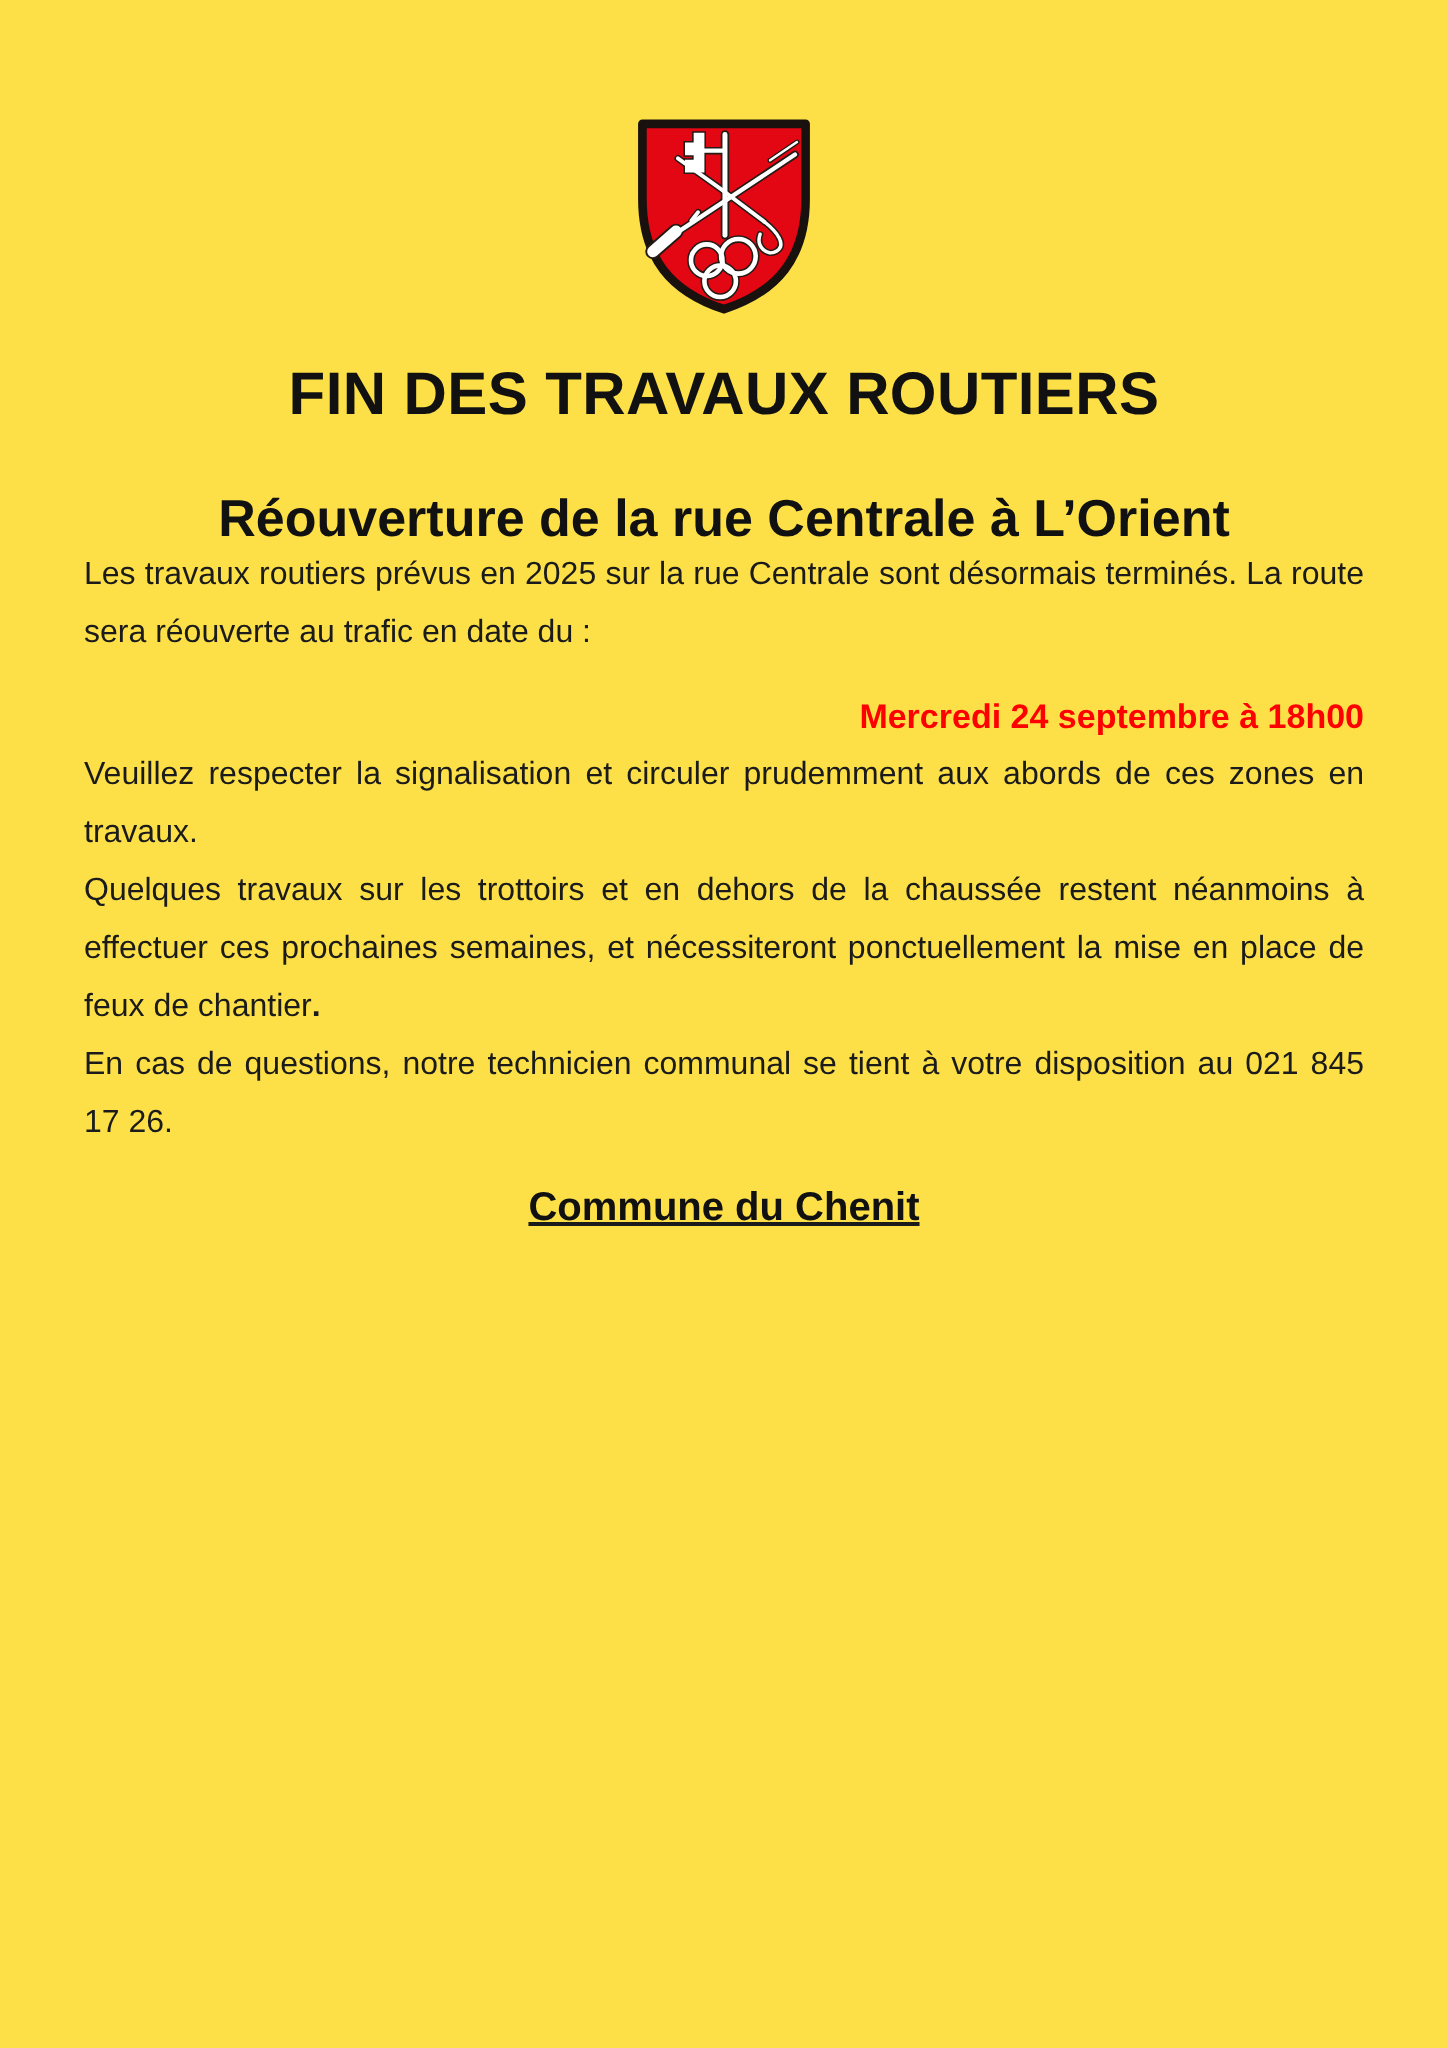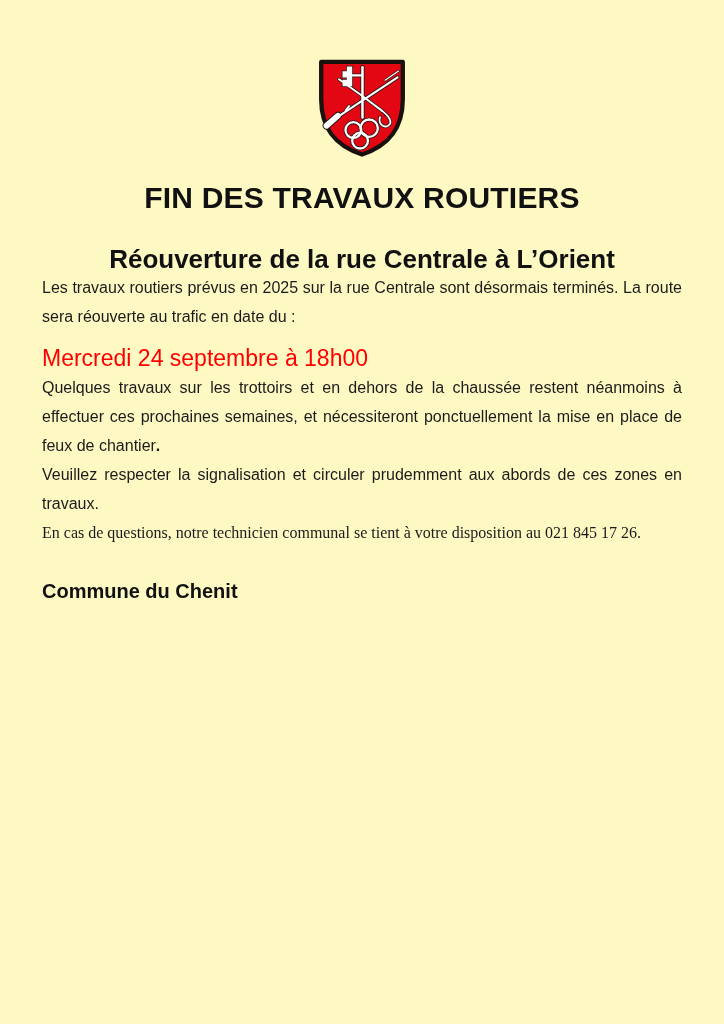--- a/index.html
+++ b/index.html
@@ -5,21 +5,21 @@
   html, body {
     margin: 0;
     padding: 0;
     background: #ffffff;
   }
   .page {
     position: relative;
     width: 724px;
     height: 1024px;
     margin: 0 auto;
-    background: #fef9c3;
+    background: #fde047;
     box-sizing: border-box;
     padding: 0 42px;
     overflow: hidden;
     font-family: "Liberation Sans", "DejaVu Sans", sans-serif;
     color: #1b1b1b;
   }
   .coat-of-arms {
     display: block;
     width: 96px;
     height: 102px;
@@ -45,36 +45,37 @@
   p.body-text {
     margin: 0;
     font-size: 16px;
     line-height: 29px;
     text-align: justify;
     color: #1b1b1b;
   }
   .para-intro   { margin-top: 31px; }
   .date-highlight {
     margin: 13px 0 0;
-    text-align: left;
-    font-size: 23px;
+    text-align: right;
+    font-size: 17px;
     line-height: 29px;
-    font-weight: 400;
+    font-weight: 700;
     color: #ff0000;
   }
   .para-works   { margin-top: 18px; }
   .bold-period  { font-weight: 700; }
   .para-caution { margin-top: 13px; }
-  .para-contact { margin-top: 9px; font-family: Liberation Serif, serif; }
+  .para-contact { margin-top: 9px; }
   .para-thanks  { margin-top: 16px; text-align: left; }
   .signature {
-    margin-top: 29px;
-    text-align: left;
+    margin-top: 13px;
+    text-align: center;
     font-size: 20px;
     line-height: 31px;
+    text-decoration: underline;
   }
   .sig-org  { margin: 0; font-weight: 700; color: #111111; }
   .sig-dept { margin: 0; color: #1b1b1b; }
 </style>
 </head>
 <body>
 
 <div class="page">
 
   <svg class="coat-of-arms" viewBox="0 0 100 106" role="img">
@@ -112,23 +113,23 @@
   </svg>
 
   <h1 class="title">FIN DES TRAVAUX ROUTIERS</h1>
 
   <h2 class="subtitle">Réouverture de la rue Centrale à L’Orient</h2>
 
   <p class="body-text para-intro">Les travaux routiers prévus en 2025 sur la rue Centrale sont désormais terminés. La route sera réouverte au trafic en date du :</p>
 
   <p class="date-highlight">Mercredi 24 septembre à 18h00</p>
 
+  <p class="body-text para-caution">Veuillez respecter la signalisation et circuler prudemment aux abords de ces zones en travaux.</p>
+
   <p class="body-text para-works"><span>Quelques travaux sur les trottoirs et en dehors de la chaussée restent néanmoins à effectuer ces prochaines semaines, et nécessiteront ponctuellement la mise en place de feux de chantier</span><span class="bold-period">.</span></p>
-
-  <p class="body-text para-caution">Veuillez respecter la signalisation et circuler prudemment aux abords de ces zones en travaux.</p>
 
   <p class="body-text para-contact">En cas de questions, notre technicien communal se tient à votre disposition au 021 845 17 26.</p>
 
 
   <div class="signature">
     <p class="sig-org">Commune du Chenit</p>
   </div>
 
 </div>
 

